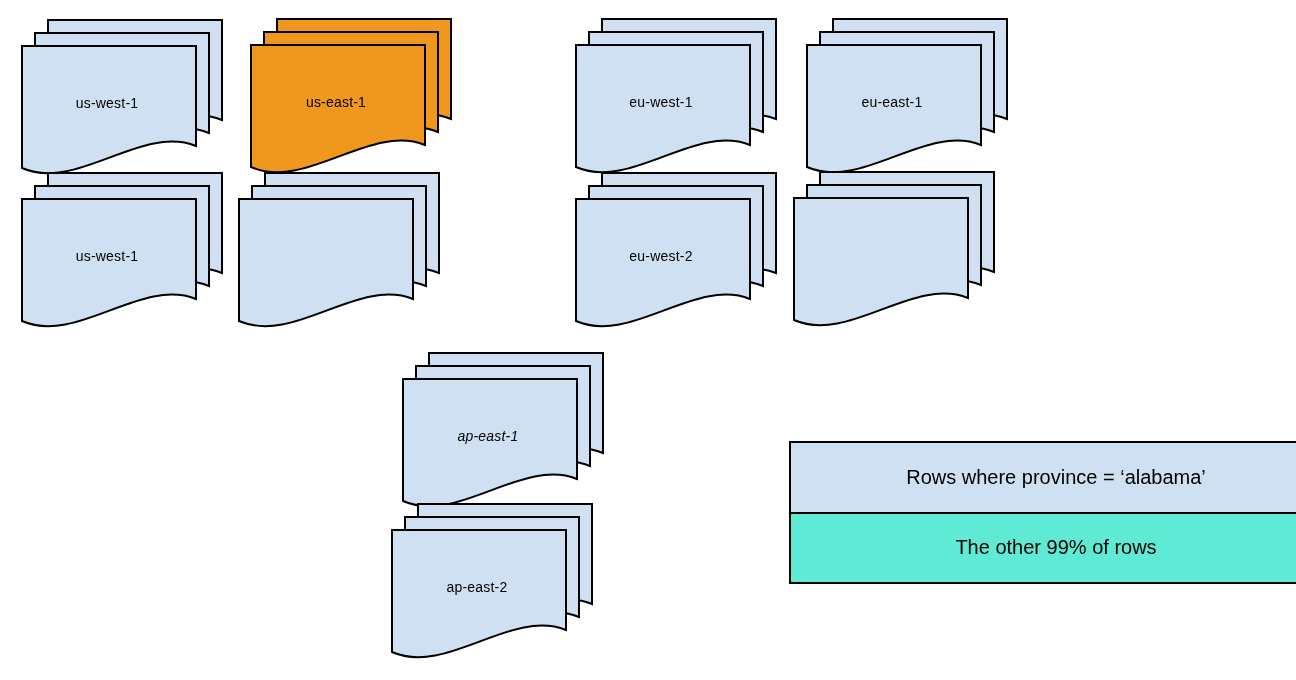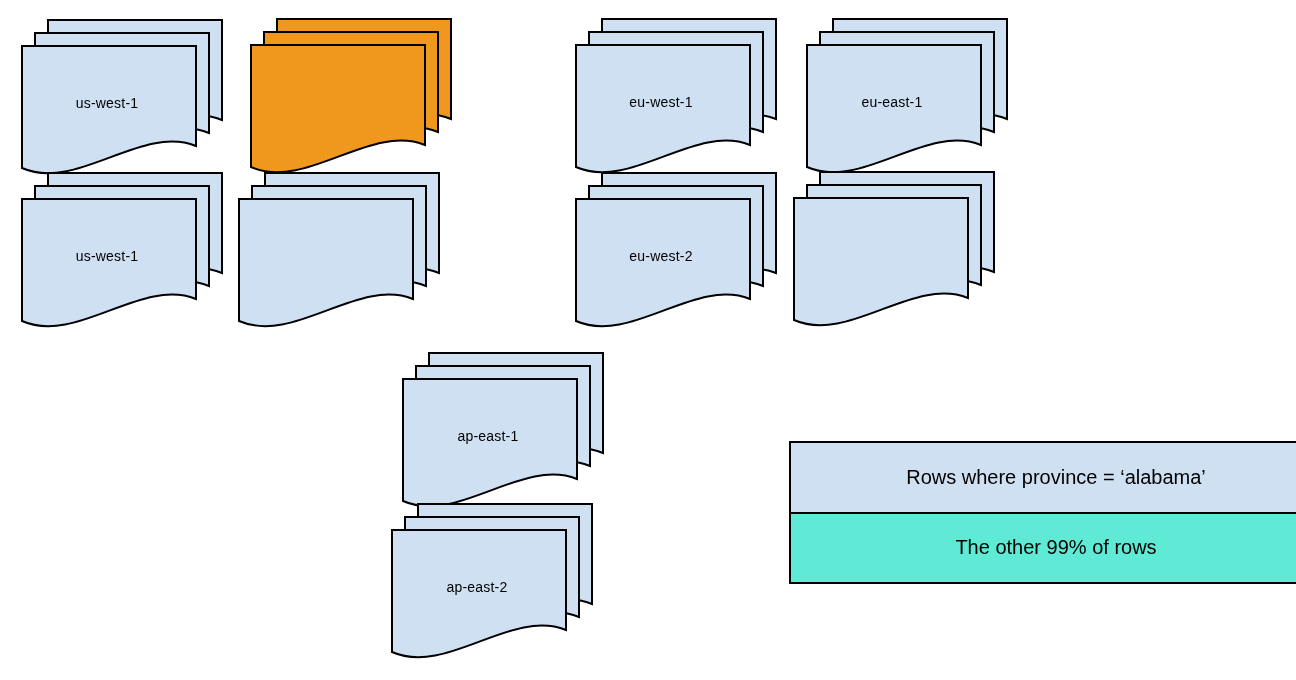--- a/index.html
+++ b/index.html
@@ -42,20 +42,21 @@
           <path d="M0,26 h174 v100 c-55,-22 -119,46 -174,22 z" fill="#cfe0f2" stroke="#000000" stroke-width="2"></path>
         </svg>
         <div class="stack-label">us-west-1</div>
       </div>
       <div class="stack" style="left: 249px; top: 17px;">
         <svg width="204" height="160" viewBox="-2 -2 204 160">
           <path d="M26,0 h174 v100 c-55,-22 -119,46 -174,22 z" fill="#f0981d" stroke="#000000" stroke-width="2"></path>
           <path d="M13,13 h174 v100 c-55,-22 -119,46 -174,22 z" fill="#f0981d" stroke="#000000" stroke-width="2"></path>
           <path d="M0,26 h174 v100 c-55,-22 -119,46 -174,22 z" fill="#f0981d" stroke="#000000" stroke-width="2"></path>
         </svg>
+        <div class="stack-label">us-east-1</div>
       </div>
       <div class="stack" style="left: 574px; top: 17px;">
         <svg width="204" height="160" viewBox="-2 -2 204 160">
           <path d="M26,0 h174 v100 c-55,-22 -119,46 -174,22 z" fill="#cfe0f2" stroke="#000000" stroke-width="2"></path>
           <path d="M13,13 h174 v100 c-55,-22 -119,46 -174,22 z" fill="#cfe0f2" stroke="#000000" stroke-width="2"></path>
           <path d="M0,26 h174 v100 c-55,-22 -119,46 -174,22 z" fill="#cfe0f2" stroke="#000000" stroke-width="2"></path>
         </svg>
         <div class="stack-label">eu-west-1</div>
       </div>
       <div class="stack" style="left: 805px; top: 17px;">
@@ -89,21 +90,21 @@
         </svg>
         <div class="stack-label">eu-west-2</div>
       </div>
       <div class="stack" style="left: 792px; top: 170px;">
         <svg width="204" height="160" viewBox="-2 -2 204 160">
           <path d="M26,0 h174 v100 c-55,-22 -119,46 -174,22 z" fill="#cfe0f2" stroke="#000000" stroke-width="2"></path>
           <path d="M13,13 h174 v100 c-55,-22 -119,46 -174,22 z" fill="#cfe0f2" stroke="#000000" stroke-width="2"></path>
           <path d="M0,26 h174 v100 c-55,-22 -119,46 -174,22 z" fill="#cfe0f2" stroke="#000000" stroke-width="2"></path>
         </svg>
       </div>
-      <div class="stack" style="left: 401px; top: 351px;">
+      <div class="stack" style="left: 401px; top: 351px; font-style: italic;">
         <svg width="204" height="160" viewBox="-2 -2 204 160">
           <path d="M26,0 h174 v100 c-55,-22 -119,46 -174,22 z" fill="#cfe0f2" stroke="#000000" stroke-width="2"></path>
           <path d="M13,13 h174 v100 c-55,-22 -119,46 -174,22 z" fill="#cfe0f2" stroke="#000000" stroke-width="2"></path>
           <path d="M0,26 h174 v100 c-55,-22 -119,46 -174,22 z" fill="#cfe0f2" stroke="#000000" stroke-width="2"></path>
         </svg>
         <div class="stack-label">ap-east-1</div>
       </div>
       <div class="stack" style="left: 390px; top: 502px;">
         <svg width="204" height="160" viewBox="-2 -2 204 160">
           <path d="M26,0 h174 v100 c-55,-22 -119,46 -174,22 z" fill="#cfe0f2" stroke="#000000" stroke-width="2"></path>

